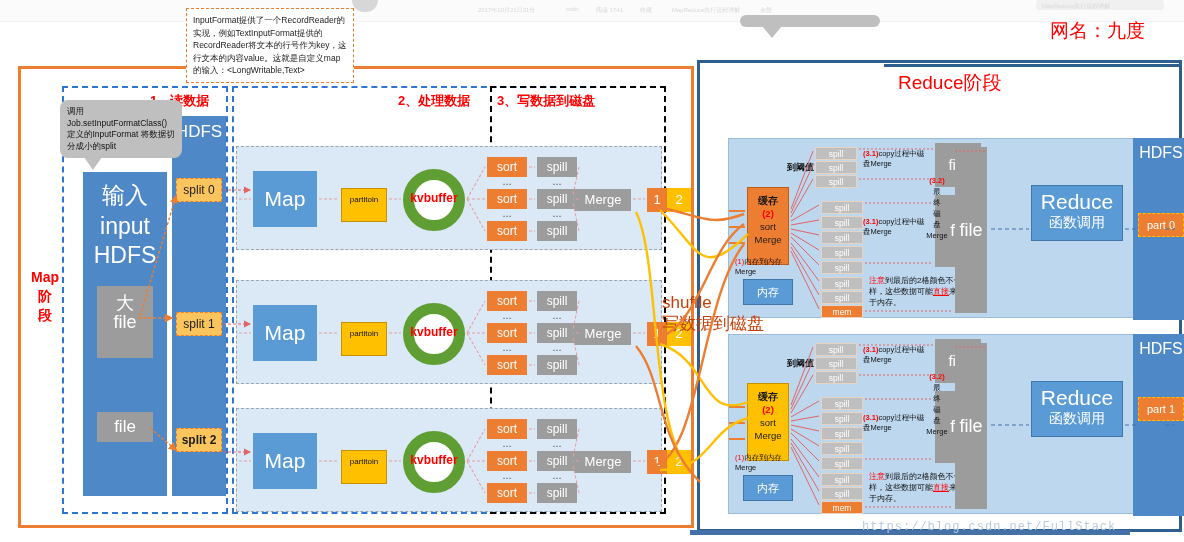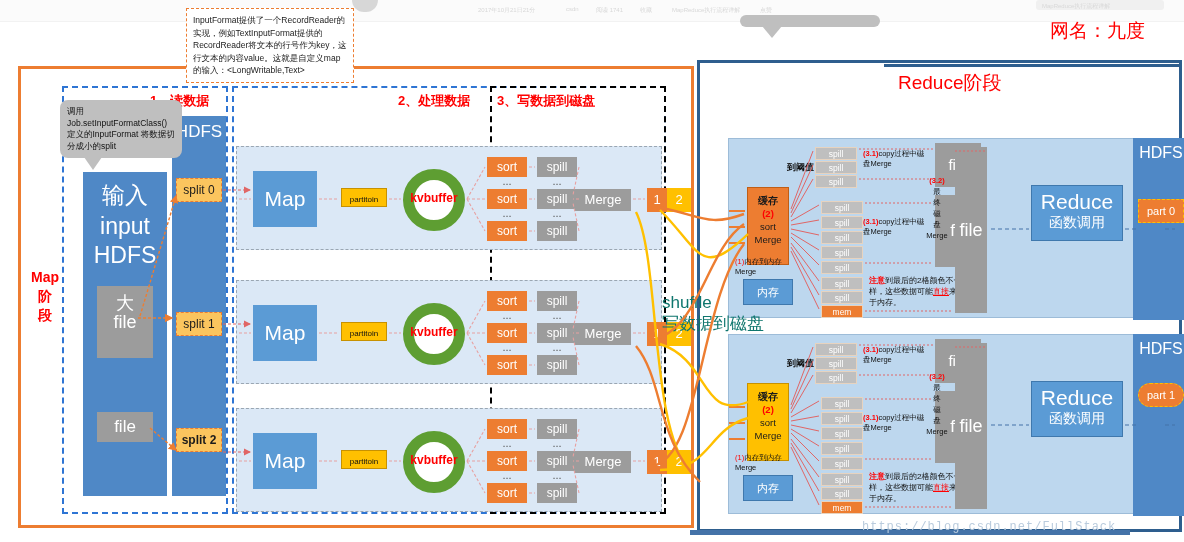--- a/index.html
+++ b/index.html
@@ -65,21 +65,21 @@
   #callout-merge .tail { position:absolute; left:22px; bottom:-11px; width:0;height:0;
         border-left:10px solid transparent;border-right:10px solid transparent;border-top:12px solid #BFBFBF; }
   #callout-inputformat { left:186px; top:8px; width:168px; background:#fff; border:1px dashed #ED7D31;
         color:#1b1b1b; font-size:8.5px; line-height:12.5px; padding:5px 6px; border-radius:0; }
 
   
   .map-row { position:absolute; left:236px; top:0; width:426px; height:104px;
              background:#DBE8F6; border:1px dashed #9aa6b2; }
   .map-box { position:absolute; left:16px; top:24px; width:64px; height:56px; background:#5B9BD5;
              color:#fff; font-size:21px; text-align:center; line-height:56px; }
-  .part-box { position:absolute; left:104px; top:41px; width:46px; height:19px; background:#FFC000;
+  .part-box { position:absolute; left:104px; top:41px; width:46px; height:34px; background:#FFC000;
               border:1px solid #C79100; color:#111; font-size:8px; text-align:center; line-height:21px; }
   .kv-ring { position:absolute; left:166px; top:22px; width:62px; height:62px; border-radius:50%;
              border:11px solid #5E9E32; background:#fff; }
   .kv-text { position:absolute; left:158px; top:44px; width:78px; text-align:center;
              color:#FF0000; font-size:12px; font-weight:bold; }
   .sort-box { position:absolute; width:40px; height:20px; background:#ED7D31; color:#fff;
               font-size:12px; text-align:center; line-height:20px; }
   .spill-box { position:absolute; width:40px; height:20px; background:#9C9C9C; color:#fff;
                font-size:12px; text-align:center; line-height:20px; }
   .ell { position:absolute; color:#555; font-size:11px; text-align:center; width:40px; }
@@ -109,33 +109,33 @@
   .mem-lab i { color:#FF0000; font-style:normal; }
   .sp { position:absolute; width:42px; height:13px; background:#BFBFBF; border:1px solid #e7d3bf;
         color:#fff; font-size:8.5px; text-align:center; line-height:12px; }
   .sp.mem { background:#ED7D31; }
   .copy-note { position:absolute; width:66px; font-size:7.5px; line-height:10px; color:#111; }
   .copy-note i { color:#FF0000; font-style:normal; font-weight:bold; }
   .file-gray { position:absolute; background:#9C9C9C; color:#fff; text-align:center; }
   .final-lab { position:absolute; width:26px; text-align:center; font-size:7.5px; line-height:11px; color:#111; }
   .final-lab i { color:#FF0000; font-style:normal; font-weight:bold; }
   .warn-note { position:absolute; width:100px; font-size:8px; line-height:11px; color:#111; }
-  .warn-note i { color:#FF0000; font-style:normal; font-weight:bold; }
+  .warn-note i { color:#FF0000; font-style:normal; font-weight:normal; }
   .warn-note u { color:#FF0000; }
   .reduce-box { position:absolute; width:92px; height:56px; background:#5B9BD5; border:1px solid #3f78ad;
                 color:#fff; text-align:center; }
   .reduce-box .r1 { font-size:21px; margin-top:4px; }
   .reduce-box .r2 { font-size:14px; }
   .hdfs-out { position:absolute; width:56px; background:#4F88C6; color:#fff; }
   .hdfs-out .lab { text-align:center; font-size:16px; margin-top:6px; }
   .part-out { position:absolute; width:46px; height:24px; background:#ED7D31; border:1px dashed #FFC000;
               color:#fff; font-size:11px; text-align:center; line-height:23px; }
 
   
-  #shuffle-lab { left:662px; top:292px; color:#0f766e; font-size:17px; line-height:21px; }
+  #shuffle-lab { left:662px; top:292px; color:#c2410c; font-size:17px; line-height:21px; }
 
   
   #watermark { left:862px; top:520px; color:#b9cbdd; font-size:12px;
                font-family:"Liberation Mono","DejaVu Sans Mono",monospace; letter-spacing:1px; }
   #wm-bar { left:690px; top:530px; width:440px; height:5px; background:#4472A8; }
   #title-right { left:1050px; top:18px; color:#FF0000; font-size:19px; }
 
   svg.overlay { position:absolute; left:0; top:0; width:1184px; height:542px; pointer-events:none; }
 </style>
 </head>
@@ -340,21 +340,21 @@
       <div class="warn-note" style="left:140px;top:136px;"><i>注意</i>到最后的2格颜色不一样，这些数据可能<u>直接</u>来自于内存。</div>
       <div class="final-lab" style="left:195px;top:36px;"><i>(3.2)</i><br>最<br>终<br>磁<br>盘<br>Merge</div>
       <div class="file-gray" style="left:226px;top:8px;width:32px;height:166px;font-size:18px;line-height:166px;">file</div>
       <div class="reduce-box" style="left:302px;top:46px;">
         <div class="r1">Reduce</div>
         <div class="r2">函数调用</div>
       </div>
       <div class="hdfs-out" style="left:404px;top:-1px;height:182px;">
         <div class="lab">HDFS</div>
       </div>
-      <div class="part-out" style="left:409px;top:60px;">part 0</div>
+      <div class="part-out" style="left:409px;top:74px;">part 0</div>
       <svg width="448" height="180" style="position:absolute;left:0;top:0;">
         <g stroke="#E06666" stroke-width="1" fill="none">
           <path d="M62,70 L84,12"></path>
           <path d="M62,74 L84,26"></path>
           <path d="M62,78 L84,40"></path>
           <path d="M62,82 L90,66"></path>
           <path d="M62,86 L90,81"></path>
           <path d="M62,90 L90,96"></path>
           <path d="M62,94 L90,111"></path>
           <path d="M62,98 L90,126"></path>
@@ -412,21 +412,21 @@
       <div class="warn-note" style="left:140px;top:136px;"><i>注意</i>到最后的2格颜色不一样，这些数据可能<u>直接</u>来自于内存。</div>
       <div class="final-lab" style="left:195px;top:36px;"><i>(3.2)</i><br>最<br>终<br>磁<br>盘<br>Merge</div>
       <div class="file-gray" style="left:226px;top:8px;width:32px;height:166px;font-size:18px;line-height:166px;">file</div>
       <div class="reduce-box" style="left:302px;top:46px;">
         <div class="r1">Reduce</div>
         <div class="r2">函数调用</div>
       </div>
       <div class="hdfs-out" style="left:404px;top:-1px;height:182px;">
         <div class="lab">HDFS</div>
       </div>
-      <div class="part-out" style="left:409px;top:48px;border-radius:12px;">part 1</div>
+      <div class="part-out" style="left:409px;top:62px;">part 1</div>
       <svg width="448" height="180" style="position:absolute;left:0;top:0;">
         <g stroke="#E06666" stroke-width="1" fill="none">
           <path d="M62,70 L84,12"></path>
           <path d="M62,74 L84,26"></path>
           <path d="M62,78 L84,40"></path>
           <path d="M62,82 L90,66"></path>
           <path d="M62,86 L90,81"></path>
           <path d="M62,90 L90,96"></path>
           <path d="M62,94 L90,111"></path>
           <path d="M62,98 L90,126"></path>

